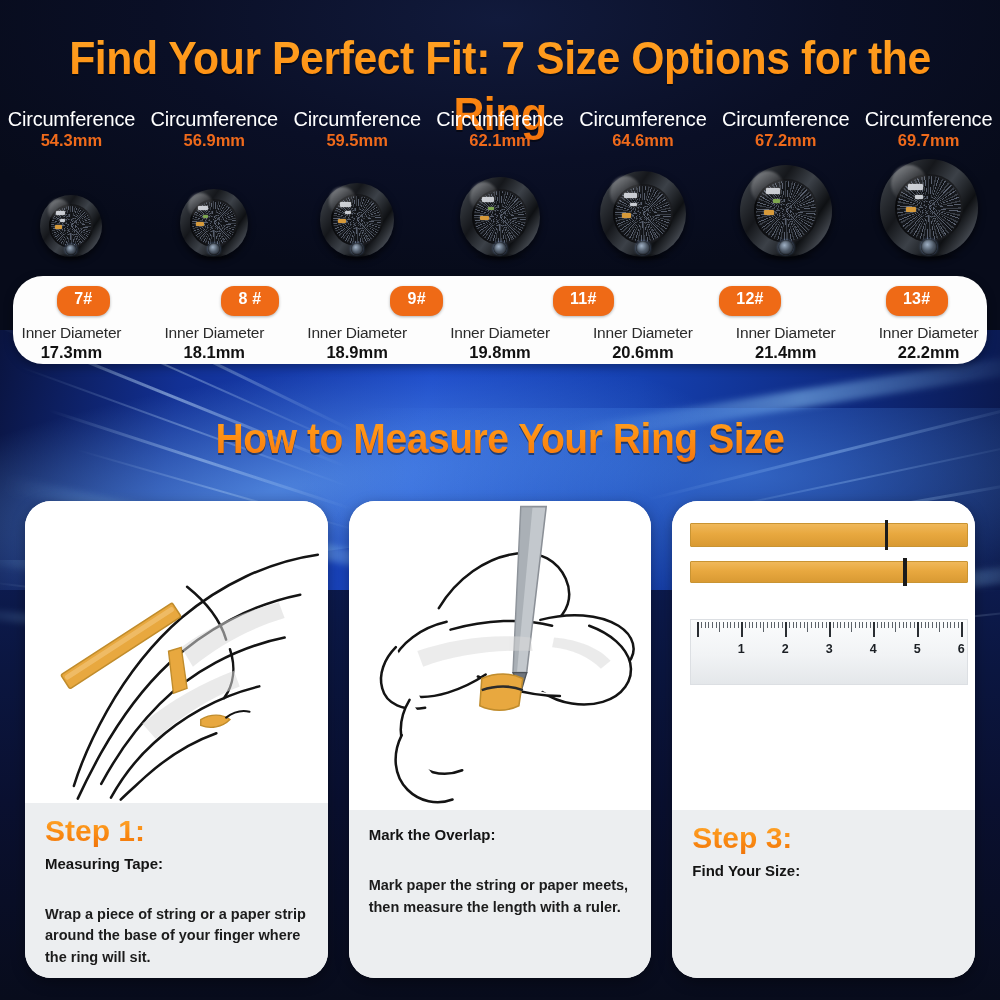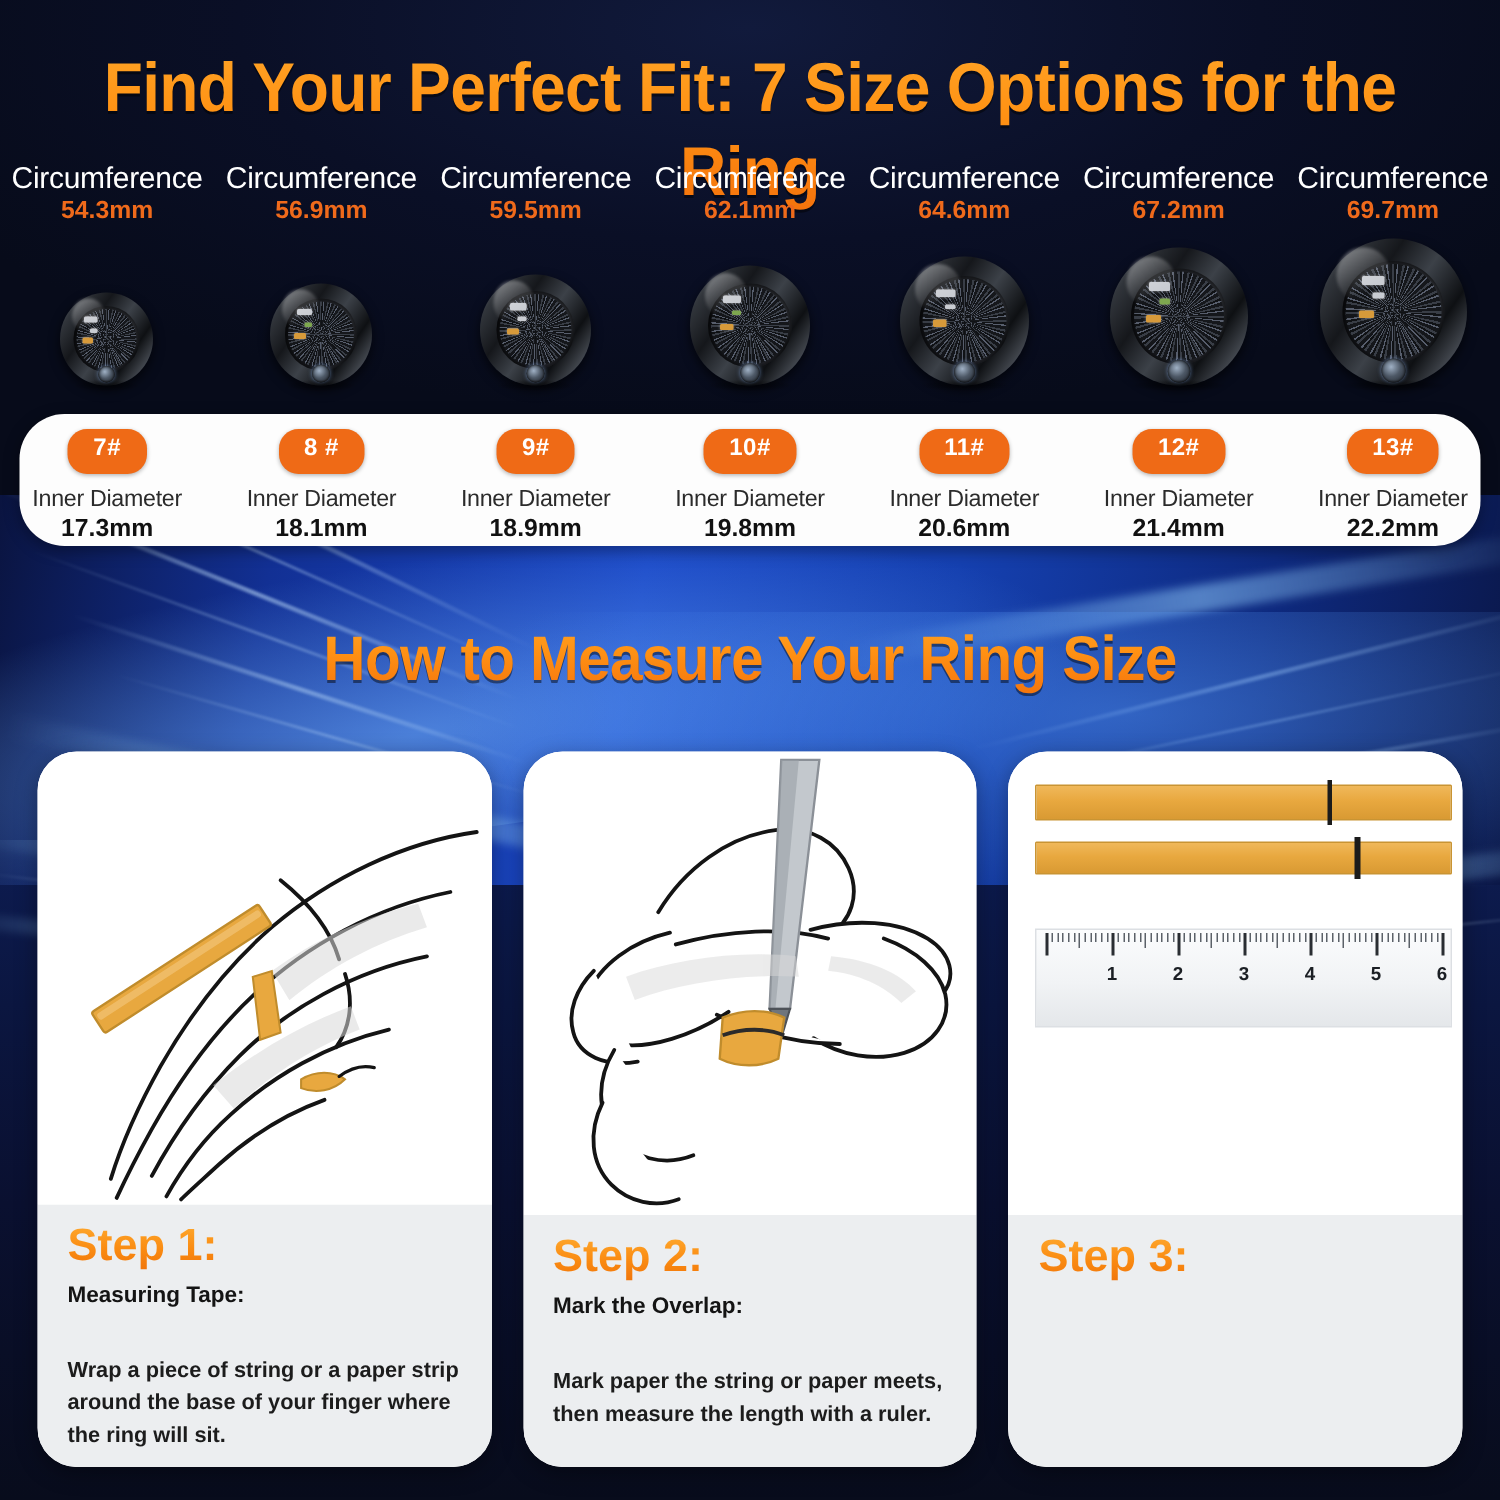--- a/index.html
+++ b/index.html
@@ -379,23 +379,20 @@
   <div class="badge-cell">
       <span class="badge">7#</span>
     </div>
   <div class="badge-cell">
       <span class="badge">8 #</span>
     </div>
   <div class="badge-cell">
       <span class="badge">9#</span>
     </div>
   <div class="badge-cell">
-      <span class="badge">10#</span>
-    </div>
-  <div class="badge-cell">
       <span class="badge">11#</span>
     </div>
   <div class="badge-cell">
       <span class="badge">12#</span>
     </div>
   <div class="badge-cell">
       <span class="badge">13#</span>
     </div>
 </div>
 
@@ -496,21 +493,20 @@
             <path d="M136 190 C150 185 166 185 178 190" stroke="#2b2b2b" stroke-width="2.6" fill="none"></path>
           </g>
           <g fill="#d9d9d9" opacity=".5">
             <path d="M70 150 C104 138 146 132 186 136 L188 150 C150 148 108 154 76 166 Z"></path>
             <path d="M210 136 C236 138 258 148 268 160 L258 168 C246 156 228 148 208 146 Z"></path>
           </g>
         </svg>
       </div>
     </div>
     <div class="step-body">
-      <div class="step-head">Step 2:</div>
       <div class="step-sub">Mark the Overlap:</div>
       <div class="step-text">Mark paper the string or paper meets, then measure the length with a ruler.</div>
     </div>
   </div>
 
   <div class="step-card">
     <div class="step-img">
       <div class="art" style="padding:0">
         <div class="strip" style="left:18px; top:22px; width:278px; height:24px;"></div>
         <div class="strip-mark" style="left:213px; top:19px; height:30px;"></div>
@@ -601,15 +597,16 @@
               <div class="rnum" style="left: 138px;">3</div>
               <div class="rnum" style="left: 182px;">4</div>
               <div class="rnum" style="left: 226px;">5</div>
               <div class="rnum" style="left: 270px;">6</div>
             </div>
         </div>
       </div>
     </div>
     <div class="step-body">
       <div class="step-head">Step 3:</div>
+      <div class="step-sub">Find Your Size:</div>
     </div>
   </div>
 </div>
 
 </body></html>

